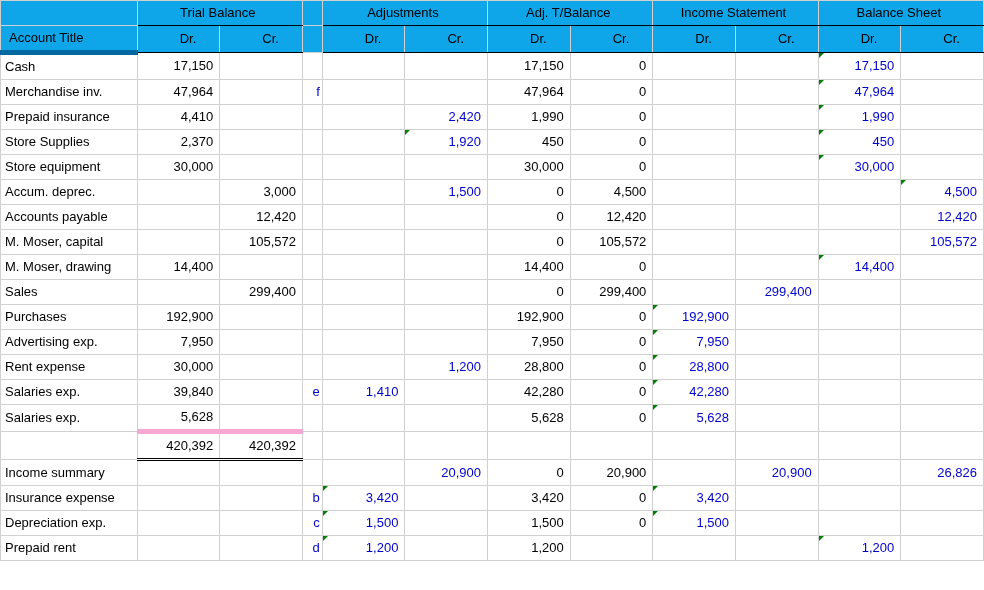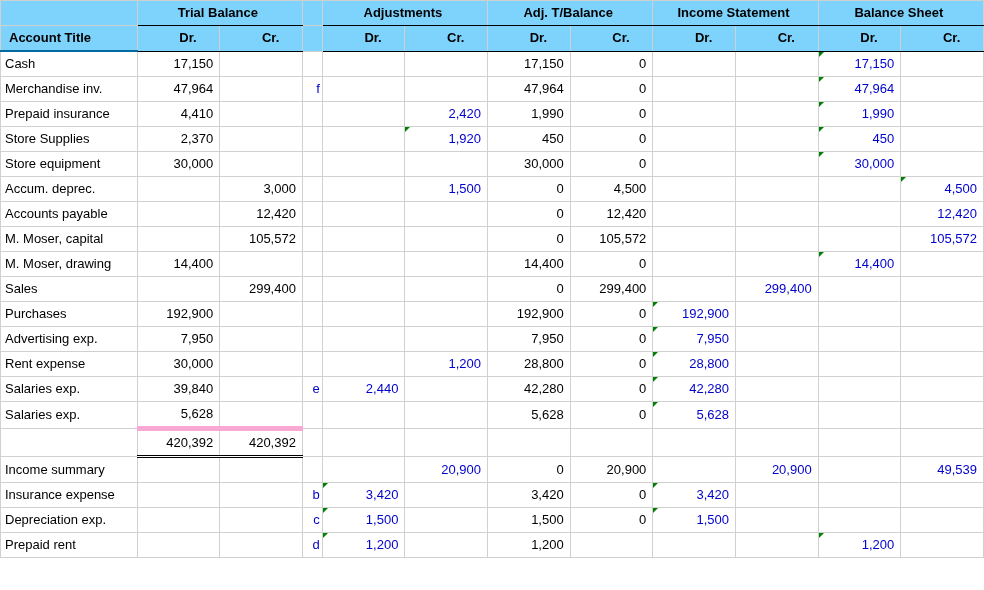--- a/index.html
+++ b/index.html
@@ -19,23 +19,23 @@
   col.gutter { width: 18px; }
   th, td {
     border: 1px solid #d0d0d0;
     padding: 3px 6px 3px 2px;
     height: 18px;
     line-height: 18px;
     white-space: nowrap;
     overflow: hidden;
   }
   th {
-    font-weight: bold;
+    font-weight: normal;
     text-align: center;
-    background: #7dd3fc;
+    background: #0ea5e9;
   }
   .acct-title { text-align: left; padding-left: 4px; }
   .center { text-align: center; padding-left: 25px; }
   .num { text-align: right; }
   .blue { color: #0000cc; }
   .green-tag { position: relative; }
   .green-tag::before {
     content: "";
     position: absolute;
     top: 0; left: 0;
@@ -68,21 +68,21 @@
     <tr>
       <th></th>
       <th colspan="2" class="group-head">Trial Balance</th>
       <th></th>
       <th colspan="2" class="group-head">Adjustments</th>
       <th colspan="2" class="group-head">Adj. T/Balance</th>
       <th colspan="2" class="group-head">Income Statement</th>
       <th colspan="2" class="group-head">Balance Sheet</th>
     </tr>
     <tr>
-      <th class="acct-title" style="border-bottom:2px solid #0369a1;padding-left:8px;">Account Title</th>
+      <th class="acct-title" style="border-bottom:5px solid #0369a1;padding-left:8px;">Account Title</th>
       <th class="center" style="border-bottom:1px solid #000;">Dr.</th>
       <th class="center" style="border-bottom:1px solid #000;">Cr.</th>
       <th></th>
       <th class="center" style="border-bottom:1px solid #000;">Dr.</th>
       <th class="center" style="border-bottom:1px solid #000;">Cr.</th>
       <th class="center" style="border-bottom:1px solid #000;">Dr.</th>
       <th class="center" style="border-bottom:1px solid #000;">Cr.</th>
       <th class="center" style="border-bottom:1px solid #000;">Dr.</th>
       <th class="center" style="border-bottom:1px solid #000;">Cr.</th>
       <th class="center" style="border-bottom:1px solid #000;">Dr.</th>
@@ -270,21 +270,21 @@
         <td class="num blue green-tag">28,800</td>
         <td class="num blue"></td>
         <td class="num blue"></td>
         <td class="num blue"></td>
       </tr>
       <tr>
         <td class="acct-title">Salaries exp.</td>
         <td class="num">39,840</td>
         <td class="num"></td>
         <td class="letter blue">e</td>
-        <td class="num blue">2,440</td>
+        <td class="num blue">1,410</td>
         <td class="num blue"></td>
         <td class="num">42,280</td>
         <td class="num">0</td>
         <td class="num blue green-tag">42,280</td>
         <td class="num blue"></td>
         <td class="num blue"></td>
         <td class="num blue"></td>
       </tr>
       <tr>
         <td class="acct-title">Salaries exp.</td>
@@ -319,21 +319,21 @@
         <td class="num"></td>
         <td class="num"></td>
         <td class="letter blue"></td>
         <td class="num blue"></td>
         <td class="num blue">20,900</td>
         <td class="num">0</td>
         <td class="num">20,900</td>
         <td class="num blue"></td>
         <td class="num blue">20,900</td>
         <td class="num blue"></td>
-        <td class="num blue">49,539</td>
+        <td class="num blue">26,826</td>
       </tr>
       <tr>
         <td class="acct-title">Insurance expense</td>
         <td class="num"></td>
         <td class="num"></td>
         <td class="letter blue">b</td>
         <td class="num blue green-tag">3,420</td>
         <td class="num blue"></td>
         <td class="num">3,420</td>
         <td class="num">0</td>

